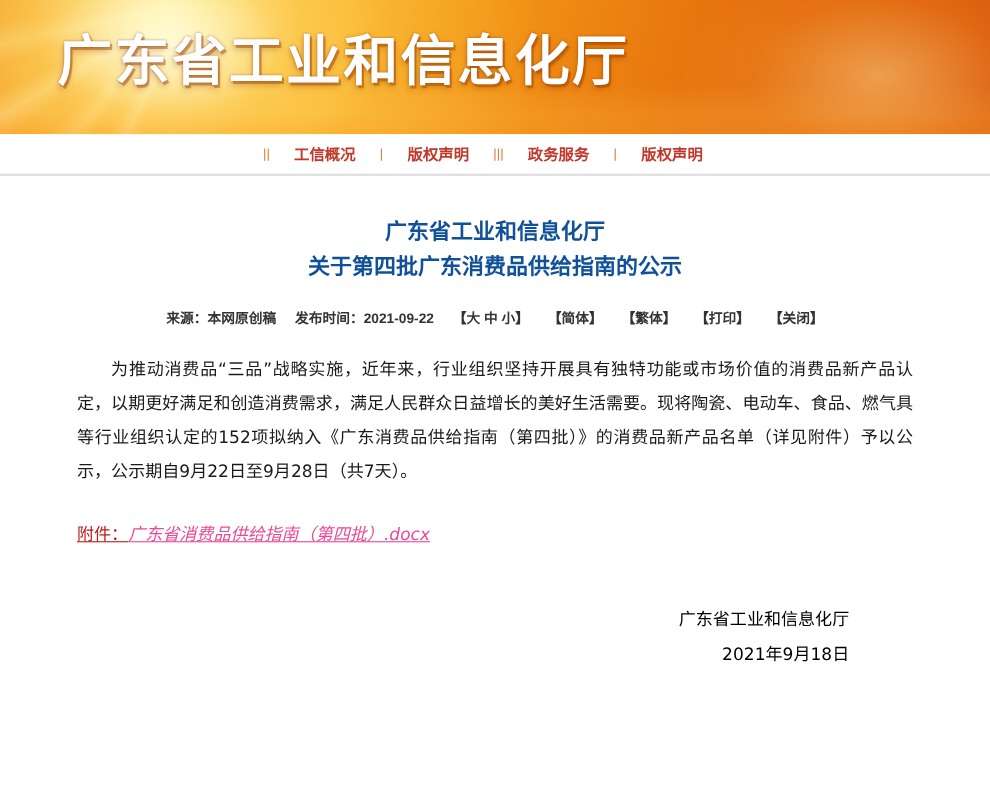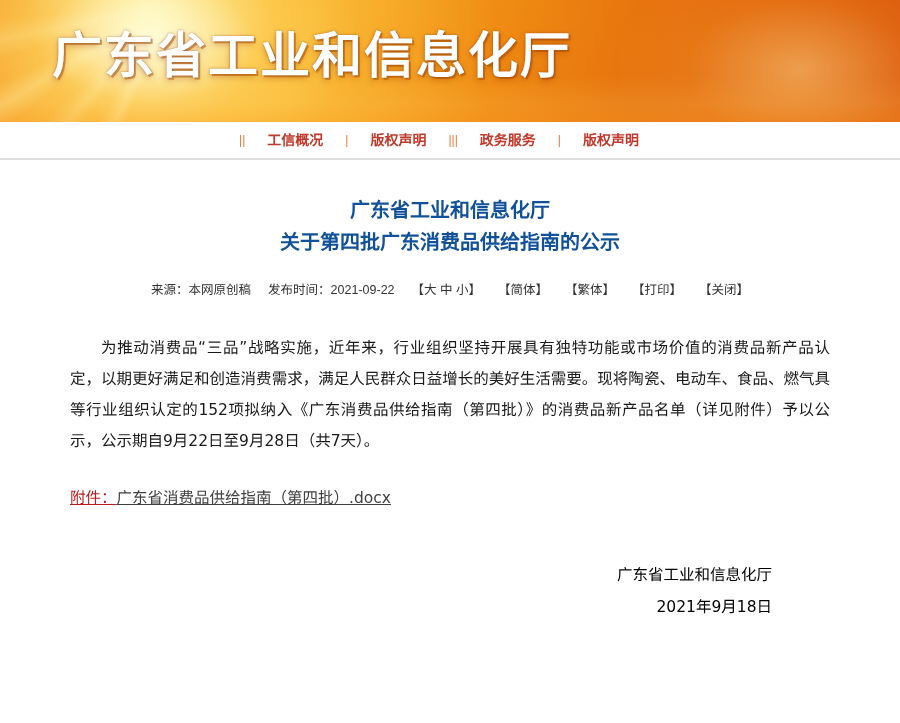--- a/index.html
+++ b/index.html
@@ -152,38 +152,39 @@
   }
   .doc-title .line2 {
     display: block;
   }
   .meta {
     margin-top: 22px;
     text-align: center;
     font-size: 12.5px;
     color: #333;
     line-height: 20px;
+    font-weight: bold;
   }
   .meta .meta-link {
     color: #333;
     cursor: pointer;
   }
   .meta .meta-sep {
     display: inline-block;
     width: 10px;
   }
   .divider {
     margin: 12px auto 0;
     width: 760px;
     height: 1px;
     background: transparent;
   }
 
   .body-text {
-    margin-top: 20px;
+    margin-top: 8px;
     font-size: 15.5px;
     line-height: 31px;
     color: #1a1a1a;
     text-align: justify;
     font-family: "DejaVu Sans", "Liberation Sans", sans-serif;
   }
   .body-text p {
     margin: 0 0 14px 0;
     text-indent: 2em;
   }
@@ -191,23 +192,24 @@
     margin-top: 26px;
     font-size: 15.5px;
     line-height: 30px;
     font-family: "DejaVu Sans", "Liberation Sans", sans-serif;
   }
   .attachment .label {
     color: #b91c1c;
     text-decoration: underline;
   }
   .attachment .file-link {
-    color: #404040;
+    color: #ec4899;
     text-decoration: underline;
     cursor: pointer;
+    font-style: italic;
   }
   .signature {
     margin-top: 46px;
     text-align: right;
     font-size: 15.5px;
     line-height: 32px;
     padding-right: 58px;
     font-family: "DejaVu Sans", "Liberation Sans", sans-serif;
   }
 </style>

